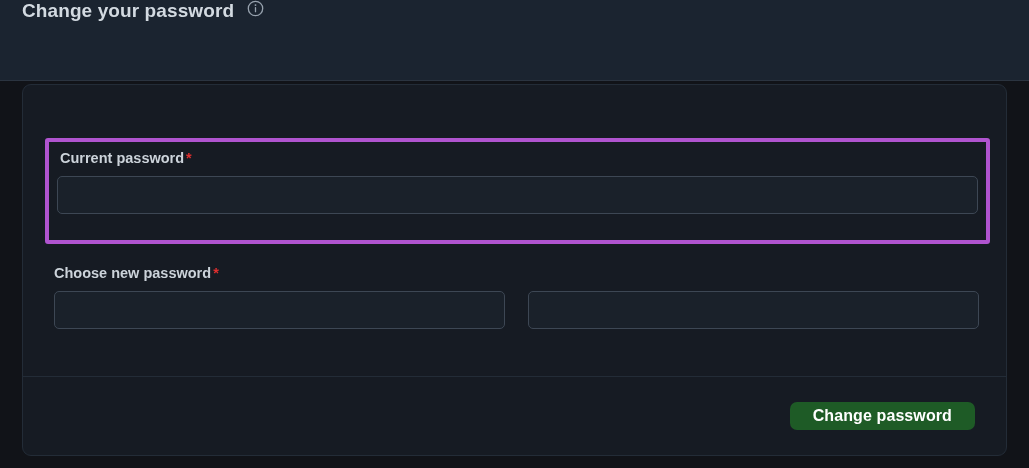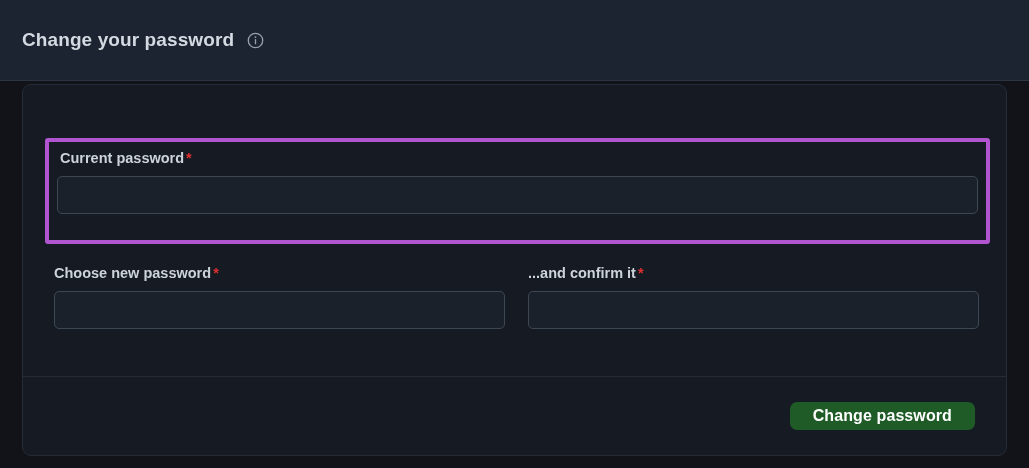--- a/index.html
+++ b/index.html
@@ -24,21 +24,20 @@
   
   .header {
     position: absolute;
     left: 0; top: 0;
     width: 1029px;
     height: 81px;
     background: #1b2430;
     border-bottom: 1px solid #2b3440;
     box-sizing: border-box;
     display: flex;
-    align-items: center;
     padding-left: 22px;
   }
   .header-title {
     font-size: 19px;
     font-weight: bold;
     color: #d3dae1;
     letter-spacing: 0.1px;
   }
   .info-icon {
     margin-left: 13px;
@@ -181,23 +180,20 @@
       <div class="field-row">
 
         <div class="field-col">
           <div class="field-label">
             <span>Choose new password</span><span class="req">*</span>
           </div>
           <input class="text-input" type="password" placeholder="" style="">
         </div>
 
         <div class="field-col">
-          <div class="field-label">
-            <span>...and confirm it</span><span class="req">*</span>
-          </div>
           <input class="text-input" type="password" placeholder="" style="">
         </div>
 
       </div>
     </div>
 
     <div class="card-footer">
       <button class="btn-primary">Change password</button>
     </div>
 

